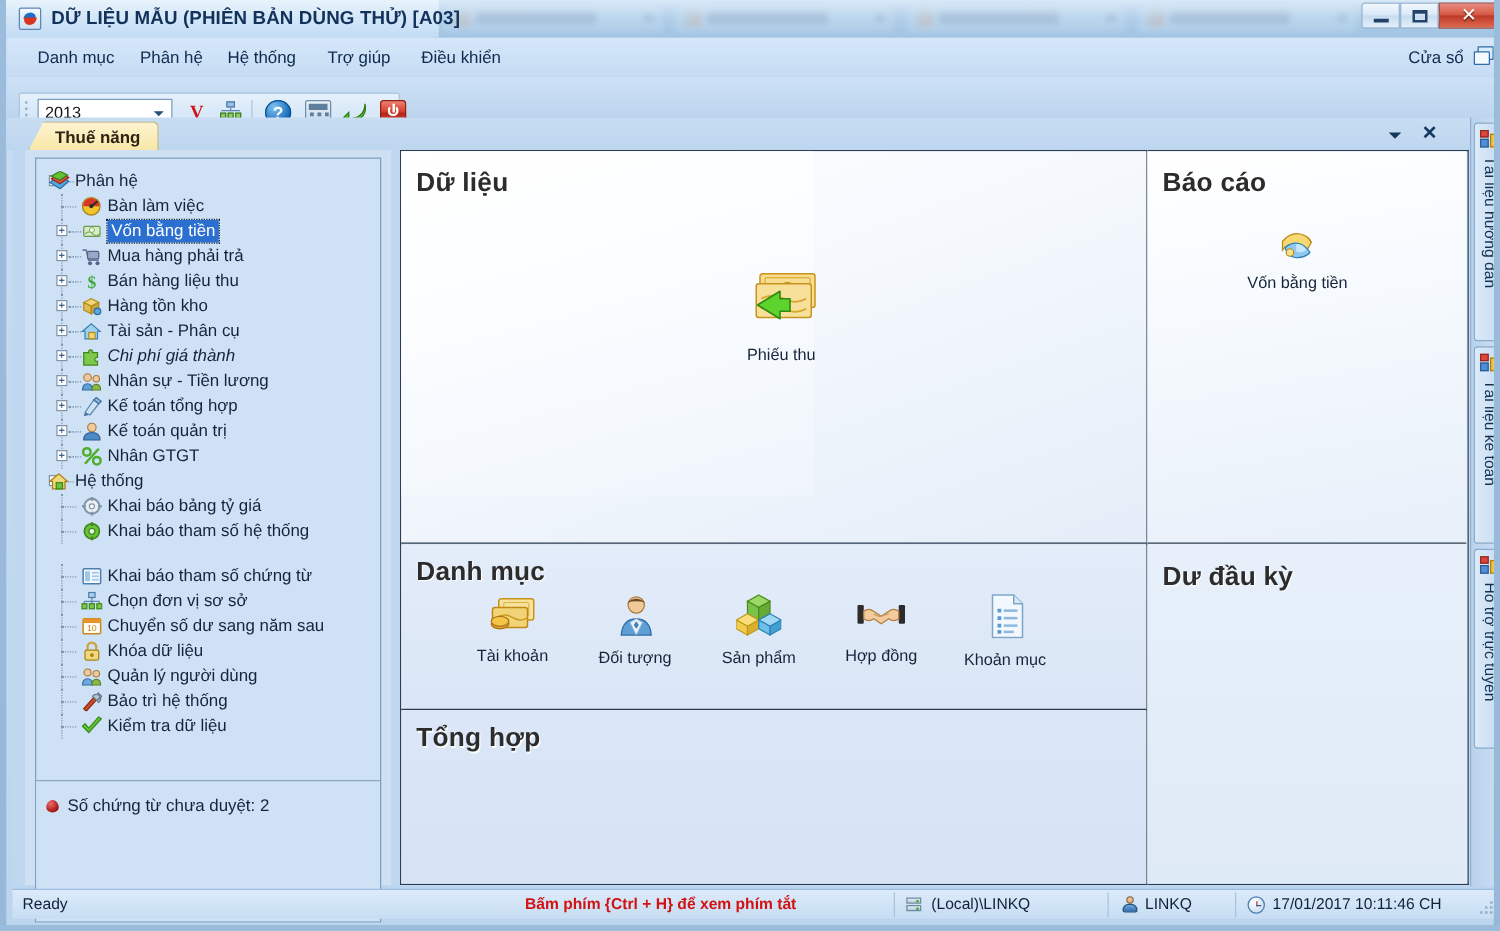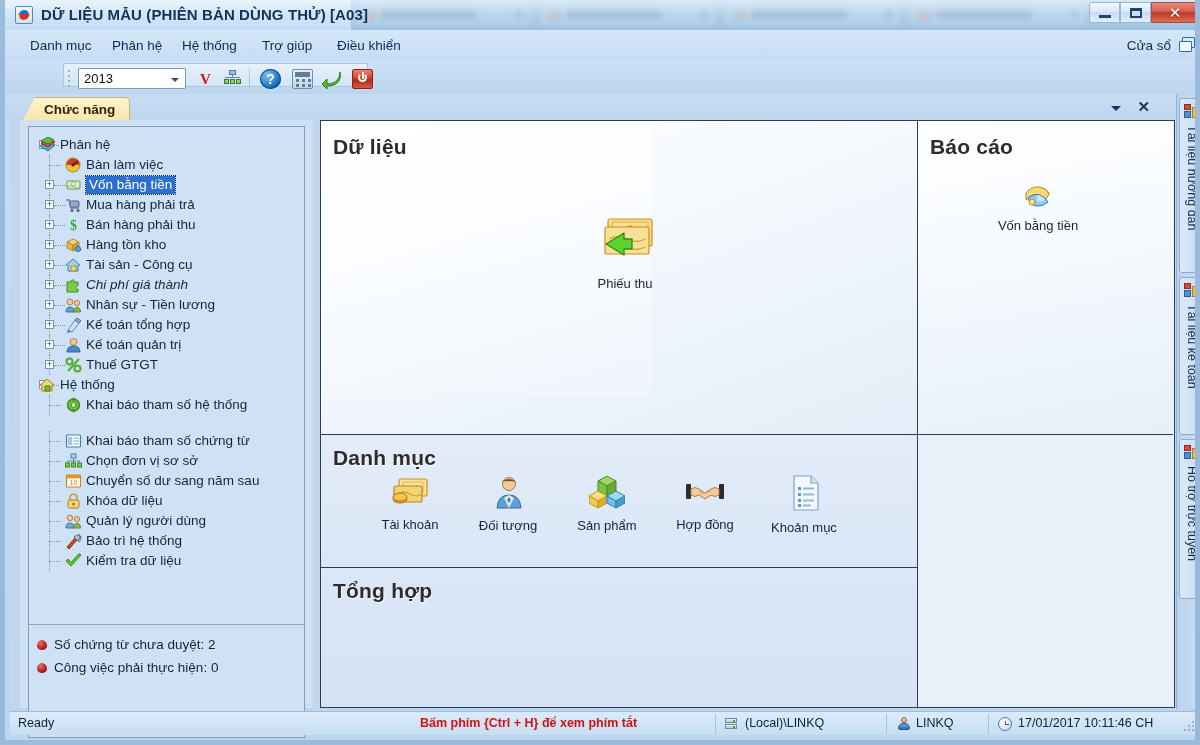--- a/index.html
+++ b/index.html
@@ -105,23 +105,23 @@
   #window-stack-icon .ws2{position:absolute;left:0;top:4px;width:13px;height:11px;
     box-sizing:border-box;border:1px solid #2c6ca8;background:#f2f9ff;border-radius:1px;}
 
   
   #toolbar{
     position:absolute;left:0;top:61px;width:1200px;height:33px;
     background:linear-gradient(180deg,#cde1f6 0%,#bcd5ee 100%);
     border-bottom:1px solid #9dbde0;
   }
   #toolbar-strip{
-    position:absolute;left:10px;top:2px;height:24px;width:305px;
+    position:absolute;left:10px;top:13px;height:24px;width:305px;
     background:linear-gradient(180deg,#e6f1fb 0%,#d3e5f7 100%);
-    border:1px solid #a9c6e2;border-radius:2px;box-sizing:border-box;margin-left:48px;
+    border:1px solid #a9c6e2;border-radius:2px;box-sizing:border-box;
   }
   .grip{position:absolute;left:4px;top:6px;width:3px;height:17px;}
   .grip i{display:block;width:2px;height:2px;background:#93b3d4;margin-bottom:3px;}
   #year-select{
     position:absolute;left:14px;top:4px;width:108px;height:21px;
     background:#fff;border:1px solid #7a9cc0;box-sizing:border-box;border-radius:1px;
   }
   #year-value{position:absolute;left:5px;top:2px;font-size:13px;color:#111;}
   #year-arrow{position:absolute;right:6px;top:9px;width:0;height:0;
     border-left:4px solid transparent;border-right:4px solid transparent;border-top:4px solid #2b4f79;}
@@ -433,21 +433,21 @@
         </svg>
       </div>
       <div class="tb-ico" id="ico-power" style="left:288px;">
         <div class="pw-ring"></div>
           <div class="pw-bar"></div>
       </div>
     </div>
   </div>
 
   <div id="tabstrip">
-    <div id="tab-chucnang">Chức năng</div>
+    <div id="tab-chucnang">Thuế năng</div>
     <div id="tab-tools">
       <div id="tab-dropdown"></div>
       <div id="tab-close">✕</div>
     </div>
   </div>
 
   <div id="workarea">
 
     <div id="sidebar">
       <div id="tree-panel">
@@ -499,21 +499,21 @@
               <div class="tlabel" style="left: 57px;">Mua hàng phải trả</div>
             </div>
             <div class="tnode" style="margin-top: 0px;">
               <div class="tdotv" style="left: 20px; top: 0px; height: 20px;"></div>
               <div class="tdoth" style="left: 20px; top: 10px; width: 12px;"></div>
               <div class="exp" style="left: 16px; top: 5px;">+</div>
               <div class="tdoth" style="left: 26px; top: 10px; width: 10px;"></div>
               <div class="ticon" style="left: 36px;"><svg width="17" height="16" viewBox="0 0 17 16">
                   <text x="8.5" y="13" font-size="14" font-weight="bold" text-anchor="middle" fill="#3faa3f" font-family="Liberation Serif,serif">$</text>
                 </svg></div>
-              <div class="tlabel" style="left: 57px;">Bán hàng phải thu</div>
+              <div class="tlabel" style="left: 57px;">Bán hàng liệu thu</div>
             </div>
             <div class="tnode" style="margin-top: 0px;">
               <div class="tdotv" style="left: 20px; top: 0px; height: 20px;"></div>
               <div class="tdoth" style="left: 20px; top: 10px; width: 12px;"></div>
               <div class="exp" style="left: 16px; top: 5px;">+</div>
               <div class="tdoth" style="left: 26px; top: 10px; width: 10px;"></div>
               <div class="ticon" style="left: 36px;"><svg width="17" height="16" viewBox="0 0 17 16">
                   <path d="M2 5 L8 2 L14 5 L8 8 Z" fill="#f2d67a" stroke="#b08e1f" stroke-width="1"></path>
                   <path d="M2 5 L8 8 L8 14 L2 11 Z" fill="#e0bc52" stroke="#b08e1f" stroke-width="1"></path>
                   <path d="M14 5 L14 11 L8 14 L8 8 Z" fill="#c8a23a" stroke="#b08e1f" stroke-width="1"></path>
@@ -523,21 +523,21 @@
             </div>
             <div class="tnode" style="margin-top: 0px;">
               <div class="tdotv" style="left: 20px; top: 0px; height: 20px;"></div>
               <div class="tdoth" style="left: 20px; top: 10px; width: 12px;"></div>
               <div class="exp" style="left: 16px; top: 5px;">+</div>
               <div class="tdoth" style="left: 26px; top: 10px; width: 10px;"></div>
               <div class="ticon" style="left: 36px;"><svg width="17" height="16" viewBox="0 0 17 16">
                   <path d="M1 8 L8 2 L15 8 L13 8 L13 14 L3 14 L3 8 Z" fill="#9fd2ef" stroke="#3d82b5" stroke-width="1"></path>
                   <rect x="6" y="9" width="5" height="5" fill="#f2d67a" stroke="#b08e1f" stroke-width="1"></rect>
                 </svg></div>
-              <div class="tlabel" style="left: 57px;">Tài sản - Công cụ</div>
+              <div class="tlabel" style="left: 57px;">Tài sản - Phân cụ</div>
             </div>
             <div class="tnode" style="margin-top: 0px;">
               <div class="tdotv" style="left: 20px; top: 0px; height: 20px;"></div>
               <div class="tdoth" style="left: 20px; top: 10px; width: 12px;"></div>
               <div class="exp" style="left: 16px; top: 5px;">+</div>
               <div class="tdoth" style="left: 26px; top: 10px; width: 10px;"></div>
               <div class="ticon" style="left: 36px;"><svg width="17" height="16" viewBox="0 0 17 16">
                   <path d="M2 5 h4 a1.6 1.6 0 1 1 3 0 h4 v4 a1.6 1.6 0 1 0 0 3 v3 h-11 Z" fill="#7ec84a" stroke="#3f8a1c" stroke-width="1"></path>
                 </svg></div>
               <div class="tlabel" style="left: 57px; font-style: italic;">Chi phí giá thành</div>
@@ -581,35 +581,48 @@
             <div class="tnode" style="margin-top: 0px;">
               <div class="tdotv" style="left: 20px; top: 0px; height: 20px;"></div>
               <div class="tdoth" style="left: 20px; top: 10px; width: 12px;"></div>
               <div class="exp" style="left: 16px; top: 5px;">+</div>
               <div class="tdoth" style="left: 26px; top: 10px; width: 10px;"></div>
               <div class="ticon" style="left: 36px;"><svg width="17" height="16" viewBox="0 0 17 16">
                   <circle cx="4.5" cy="4.5" r="3" fill="none" stroke="#4fae2b" stroke-width="2"></circle>
                   <circle cx="12.5" cy="11.5" r="3" fill="none" stroke="#4fae2b" stroke-width="2"></circle>
                   <path d="M14 2 L3 14" stroke="#4fae2b" stroke-width="2"></path>
                 </svg></div>
-              <div class="tlabel" style="left: 57px;">Thuế GTGT</div>
+              <div class="tlabel" style="left: 57px;">Nhân GTGT</div>
             </div>
             <div class="tnode" style="margin-top: 0px;">
               <div class="exp" style="left: 10px; top: 5px;">–</div>
               <div class="tdoth" style="left: 20px; top: 10px; width: 10px;"></div>
               <div class="ticon" style="left: 10px;"><svg width="17" height="16" viewBox="0 0 17 16">
                   <path d="M1 8 L8 2 L15 8 L13 8 L13 14 L3 14 L3 8 Z" fill="#f2d67a" stroke="#a8801a" stroke-width="1"></path>
                   <path d="M6 14 L6 9 L11 9 L11 14 Z" fill="#6cc23a" stroke="#3f8a1c" stroke-width="1"></path>
                 </svg></div>
               <div class="tlabel" style="left: 31px;">Hệ thống</div>
             </div>
             <div class="tnode" style="margin-top: 0px;">
               <div class="tdotv" style="left: 20px; top: 0px; height: 20px;"></div>
               <div class="tdoth" style="left: 20px; top: 10px; width: 12px;"></div>
               <div class="ticon" style="left: 36px;"><svg width="17" height="16" viewBox="0 0 17 16">
+                  <circle cx="8.5" cy="8" r="6" fill="#e8eef4" stroke="#8295a8" stroke-width="1.6"></circle>
+                  <circle cx="8.5" cy="8" r="2" fill="#fff" stroke="#8295a8" stroke-width="1"></circle>
+                  <rect x="7.6" y="0.6" width="2" height="3" fill="#8295a8"></rect>
+                  <rect x="7.6" y="12.4" width="2" height="3" fill="#8295a8"></rect>
+                  <rect x="0.6" y="7" width="3" height="2" fill="#8295a8"></rect>
+                  <rect x="13.4" y="7" width="3" height="2" fill="#8295a8"></rect>
+                </svg></div>
+              <div class="tlabel" style="left: 57px;">Khai báo bảng tỷ giá</div>
+            </div>
+            <div class="tnode" style="margin-top: 0px;">
+              <div class="tdotv" style="left: 20px; top: 0px; height: 20px;"></div>
+              <div class="tdoth" style="left: 20px; top: 10px; width: 12px;"></div>
+              <div class="ticon" style="left: 36px;"><svg width="17" height="16" viewBox="0 0 17 16">
                   <circle cx="8.5" cy="8" r="6" fill="#6cc23a" stroke="#3f8a1c" stroke-width="1.4"></circle>
                   <circle cx="8.5" cy="8" r="2.4" fill="#eef8e6" stroke="#3f8a1c" stroke-width="1"></circle>
                   <rect x="7.6" y="0.8" width="2" height="3" fill="#3f8a1c"></rect>
                   <rect x="7.6" y="12.2" width="2" height="3" fill="#3f8a1c"></rect>
                 </svg></div>
               <div class="tlabel" style="left: 57px;">Khai báo tham số hệ thống</div>
             </div>
             <div class="tnode" style="margin-top: 16px;">
               <div class="tdotv" style="left: 20px; top: 0px; height: 20px;"></div>
               <div class="tdoth" style="left: 20px; top: 10px; width: 12px;"></div>
@@ -679,21 +692,20 @@
               <div class="tdotv" style="left: 20px; top: 0px; height: 20px;"></div>
               <div class="tdoth" style="left: 20px; top: 10px; width: 12px;"></div>
               <div class="ticon" style="left: 36px;"><svg width="17" height="16" viewBox="0 0 17 16">
                   <path d="M1 8 L6 13 L16 2 L14 0.5 L6 9.5 L3 6 Z" fill="#5ec832" stroke="#3f8a1c" stroke-width="1"></path>
                 </svg></div>
               <div class="tlabel" style="left: 57px;">Kiểm tra dữ liệu</div>
             </div>
           </div>
         <div id="tree-status">
             <div class="status-line" style="margin-top: 9px;"><span class="status-bullet"></span><span style="margin-left: 17px;">Số chứng từ chưa duyệt: 2</span></div>
-            <div class="status-line" style="margin-top: 2px;"><span class="status-bullet"></span><span style="margin-left: 17px;">Công việc phải thực hiện: 0</span></div>
           </div>
       </div>
       <div id="tree-hscroll">
         
         
         
       </div>
     </div>
 
     <div id="center">
@@ -807,20 +819,23 @@
               <path d="M3 14 q5 -9 13 -9 q7 0 9 6" fill="#f2c84a" stroke="#b8881a" stroke-width="1"></path>
               <path d="M2 10 q6 -7 13 -6 q7 1 10 7 l-4 7 q-5 -7 -11 -6 q-5 1 -8 5 Z" fill="#f7d873" stroke="#b8881a" stroke-width="1"></path>
               <path d="M4 15 q6 -5 12 -3 q5 2 8 7 q-5 5 -12 4 q-6 -1 -8 -8 Z" fill="#8ecaf0" stroke="#2f7eb5" stroke-width="1"></path>
               <path d="M13 12 q5 0 8 5 q-4 3 -8 1 Z" fill="#c8e6f8"></path>
               <circle cx="8" cy="19" r="3" fill="#f5e08a" stroke="#b8881a" stroke-width=".9"></circle>
             </svg>
           </span>
           <span class="ic-label">Vốn bằng tiền</span>
         </div>
       </div>
+      <div class="panel" id="panel-duday">
+        <div class="panel-title" style="position:absolute;left:12px;top:14px;">Dư đầu kỳ</div>
+      </div>
     </div>
 
   </div>
 
   <div id="vtabs">
     <div class="vtab" style="top:4px;height:175px;">
       <div class="vt-icon">
           <div class="v1"></div>
           <div class="v2"></div>
           <div class="v3"></div>

